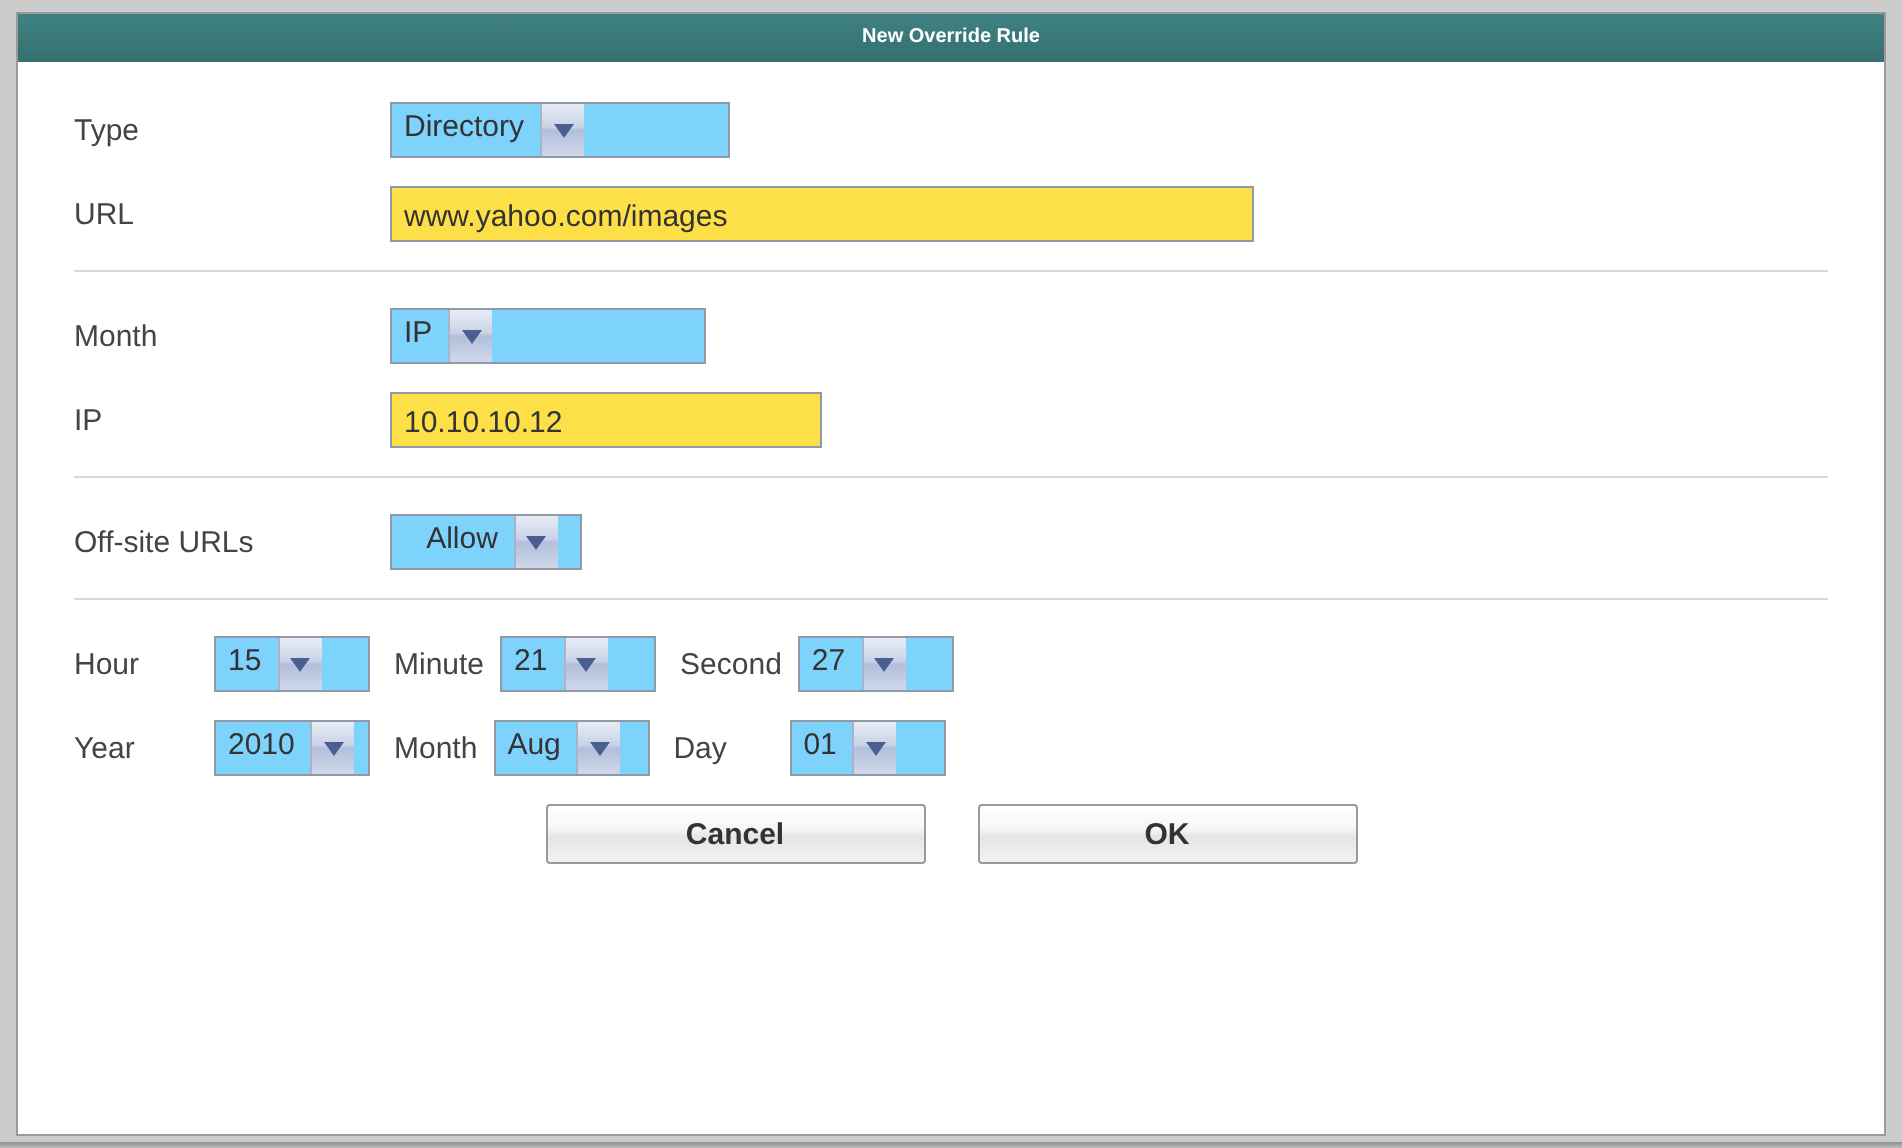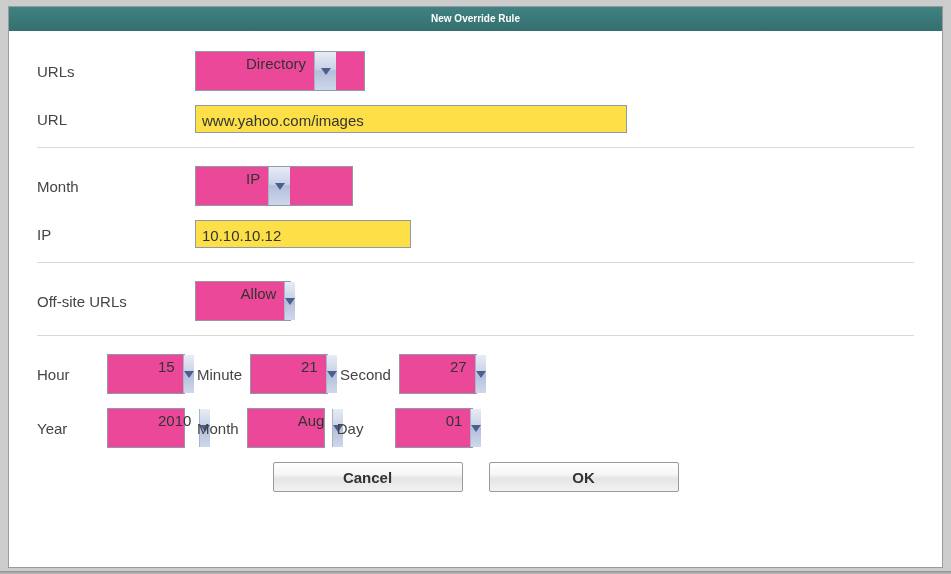--- a/index.html
+++ b/index.html
@@ -54,24 +54,23 @@
     border: none;
     border-top: 1px solid #d8d8d8;
     margin: 8px 0 18px 0;
   }
 
   
   .sel {
     display: inline-flex;
     align-items: stretch;
     border: 1px solid #8f99a8;
-    background: #ec4899;
-    height: 40px;
+    background: #7dd3fc;
+    height: 28px;
     cursor: pointer;
-    padding-left: 44px;
   }
   .sel .sel-val {
     padding: 3px 8px 0 6px;
     white-space: nowrap;
   }
   .sel .sel-btn {
     width: 22px;
     background: linear-gradient(to bottom, #e8ecf5 0%, #c9d2e6 45%, #b2bfdb 50%, #cfd7ea 100%);
     border-left: 1px solid #aab4c8;
     display: flex;
@@ -149,21 +148,21 @@
 </head>
 <body>
 
 <div class="outer">
   <div class="window">
     <div class="titlebar">New Override Rule</div>
 
     <div class="body">
 
       <div class="row">
-        <div class="label1">URLs</div>
+        <div class="label1">Type</div>
         <div class="sel type">
           <span class="sel-val">Directory</span>
           <span class="sel-btn">
             <svg viewBox="0 0 10 7">
                 <path d="M0 0 L10 0 L5 7 Z" fill="#4a5f8f"></path>
               </svg>
           </span>
         </div>
       </div>
 

